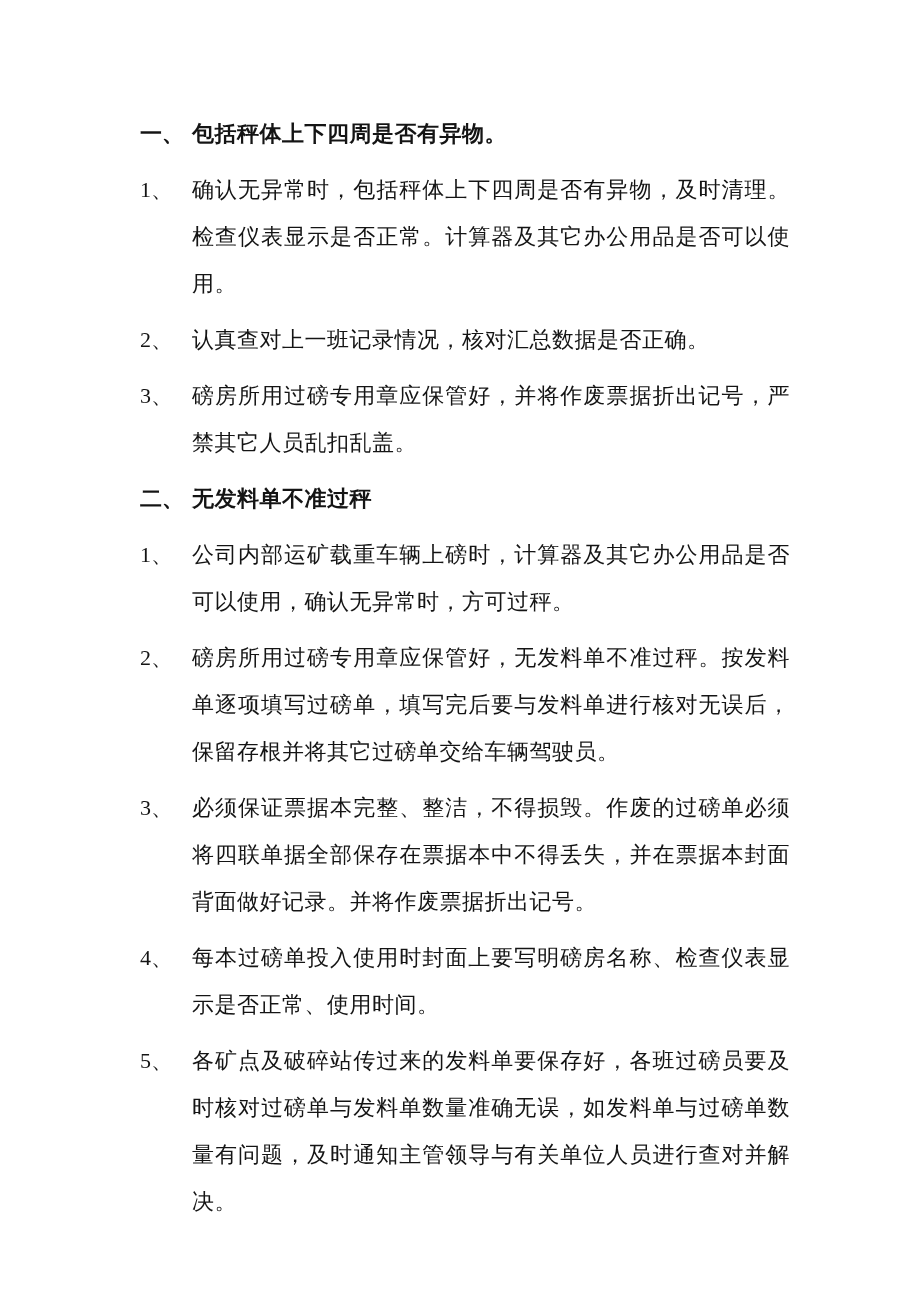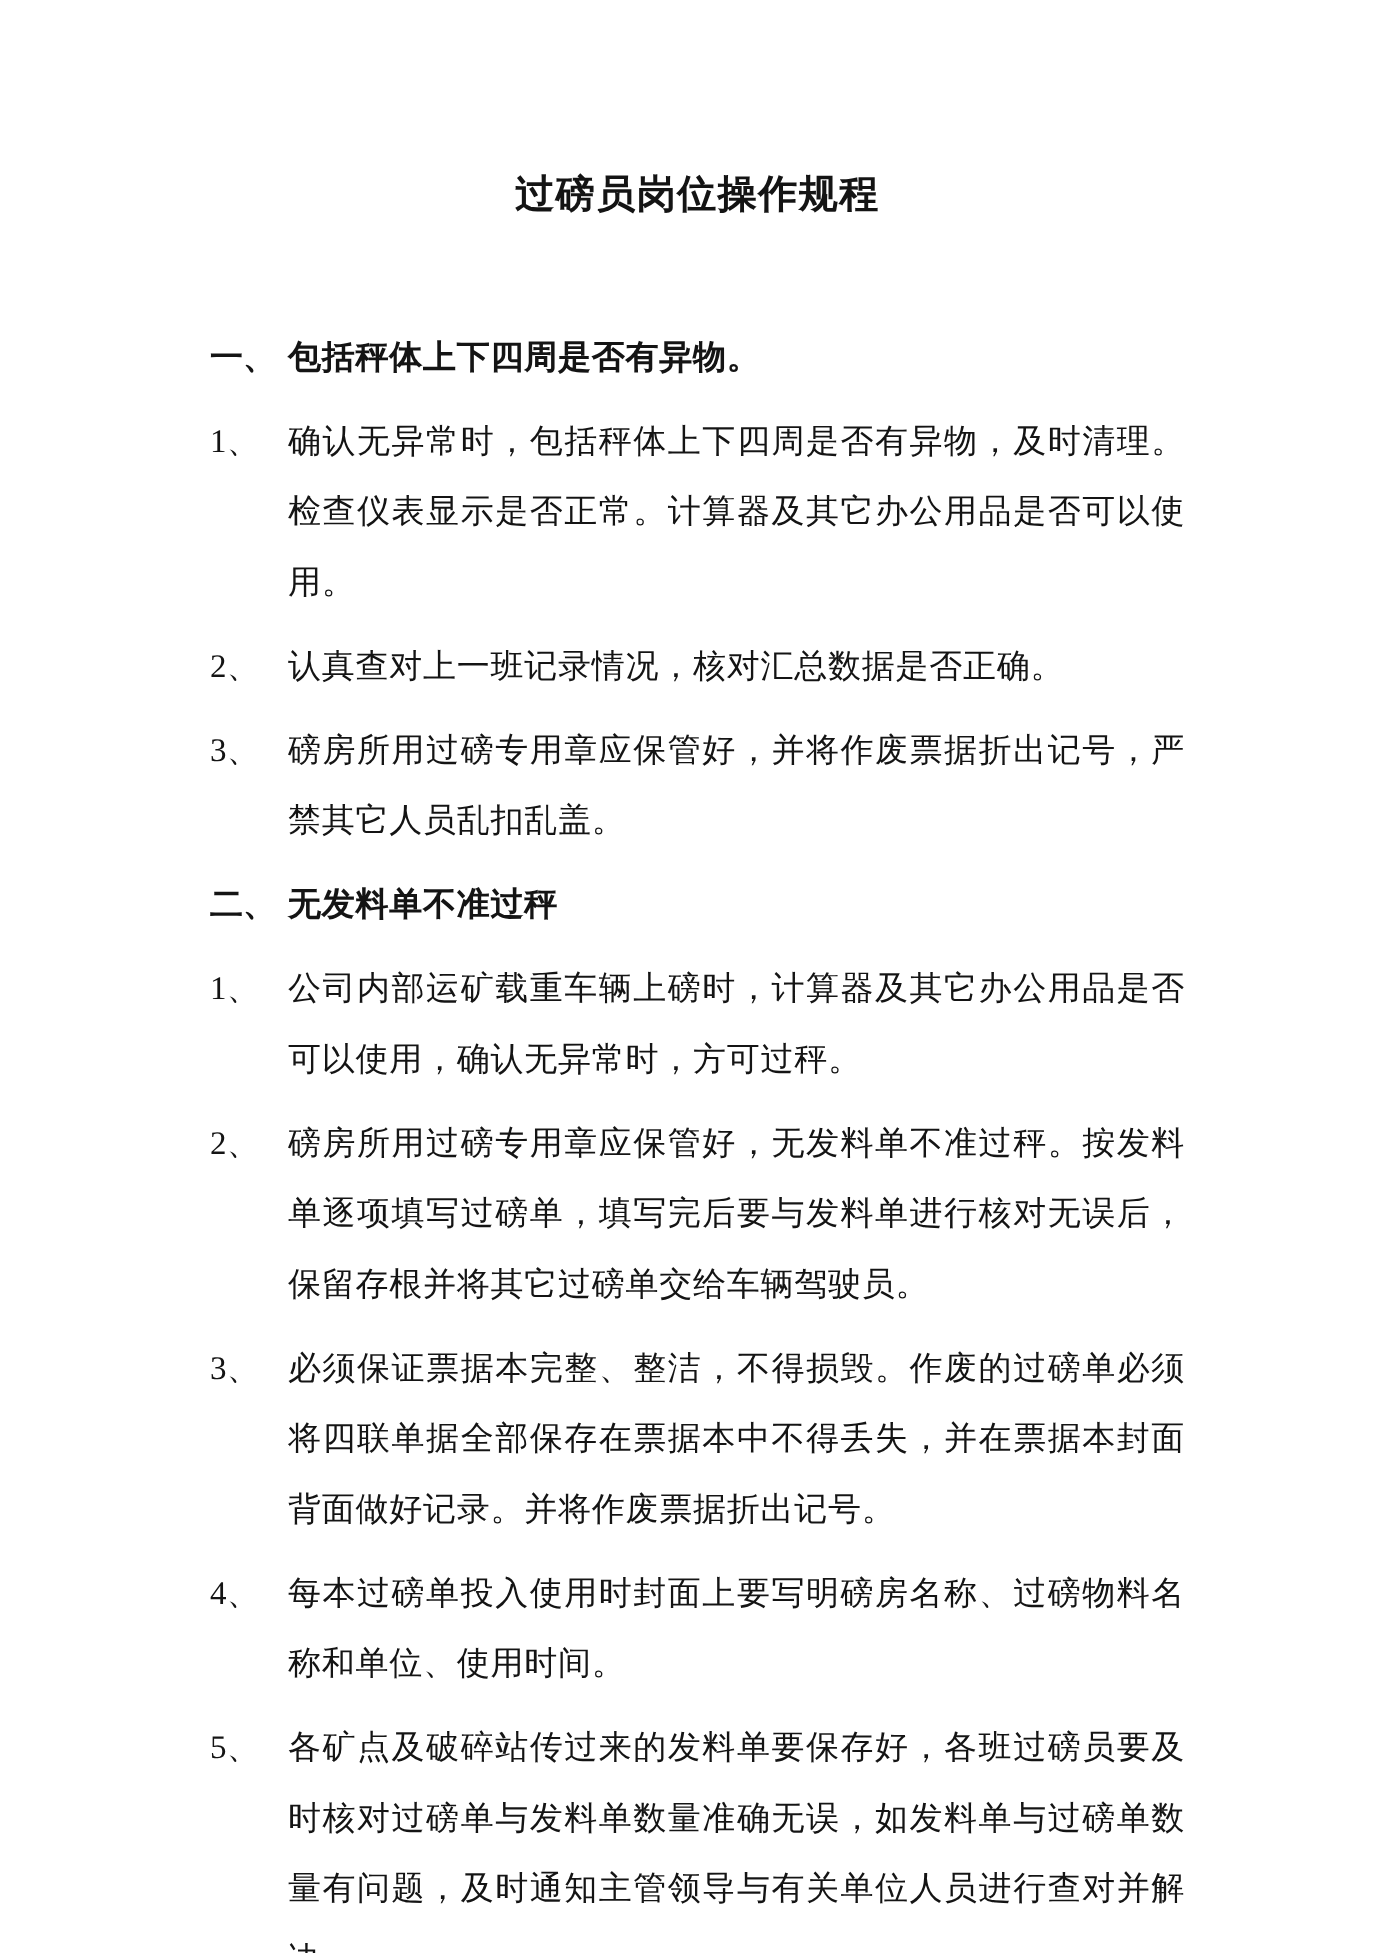--- a/index.html
+++ b/index.html
@@ -51,21 +51,20 @@
   .row.section-heading .num,
   .row.section-heading .txt {
     font-weight: bold;
   }
 </style>
 </head>
 <body>
 
 <div class="page">
 
-  <h1 class="doc-title">过磅员岗位操作规程</h1>
 
   <div class="row section-heading">
     <span class="num">一、</span>
     <span class="txt">包括秤体上下四周是否有异物。</span>
   </div>
 
   <div class="row">
     <span class="num">1、</span>
     <span class="txt">确认无异常时，包括秤体上下四周是否有异物，及时清理。检查仪表显示是否正常。计算器及其它办公用品是否可以使用。</span>
   </div>
@@ -95,21 +94,21 @@
     <span class="txt">磅房所用过磅专用章应保管好，无发料单不准过秤。按发料单逐项填写过磅单，填写完后要与发料单进行核对无误后，保留存根并将其它过磅单交给车辆驾驶员。</span>
   </div>
 
   <div class="row">
     <span class="num">3、</span>
     <span class="txt">必须保证票据本完整、整洁，不得损毁。作废的过磅单必须将四联单据全部保存在票据本中不得丢失，并在票据本封面背面做好记录。并将作废票据折出记号。</span>
   </div>
 
   <div class="row">
     <span class="num">4、</span>
-    <span class="txt">每本过磅单投入使用时封面上要写明磅房名称、过磅物料名称和单位、使用时间。</span>
+    <span class="txt">每本过磅单投入使用时封面上要写明磅房名称、检查仪表显示是否正常、使用时间。</span>
   </div>
 
   <div class="row">
     <span class="num">5、</span>
     <span class="txt">各矿点及破碎站传过来的发料单要保存好，各班过磅员要及时核对过磅单与发料单数量准确无误，如发料单与过磅单数量有问题，及时通知主管领导与有关单位人员进行查对并解决。</span>
   </div>
 
 </div>
 
 </body></html>

